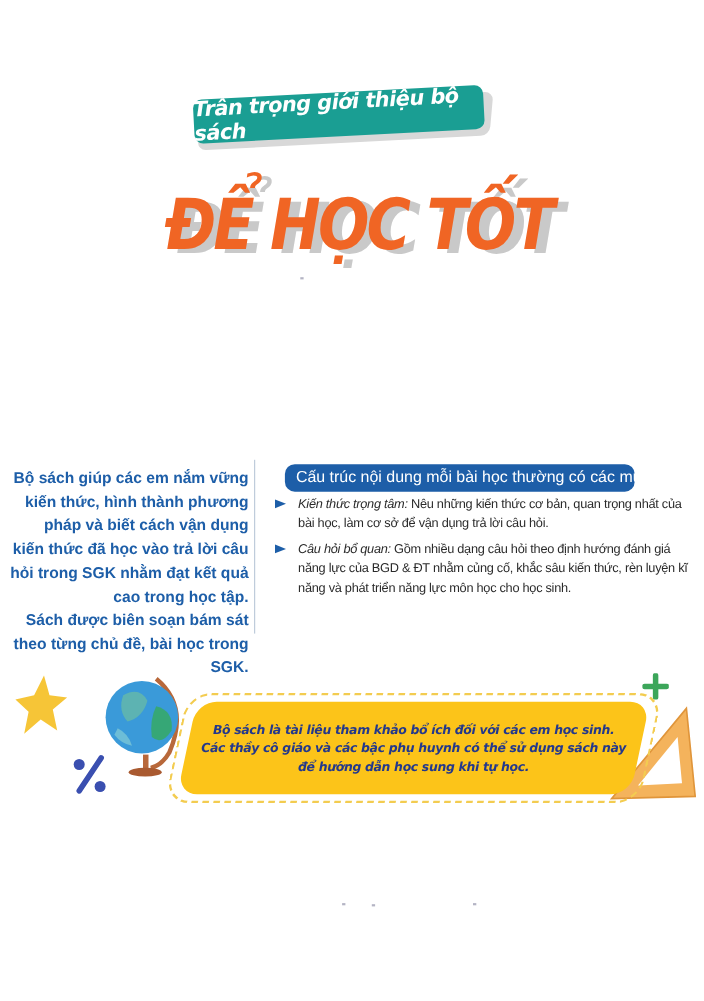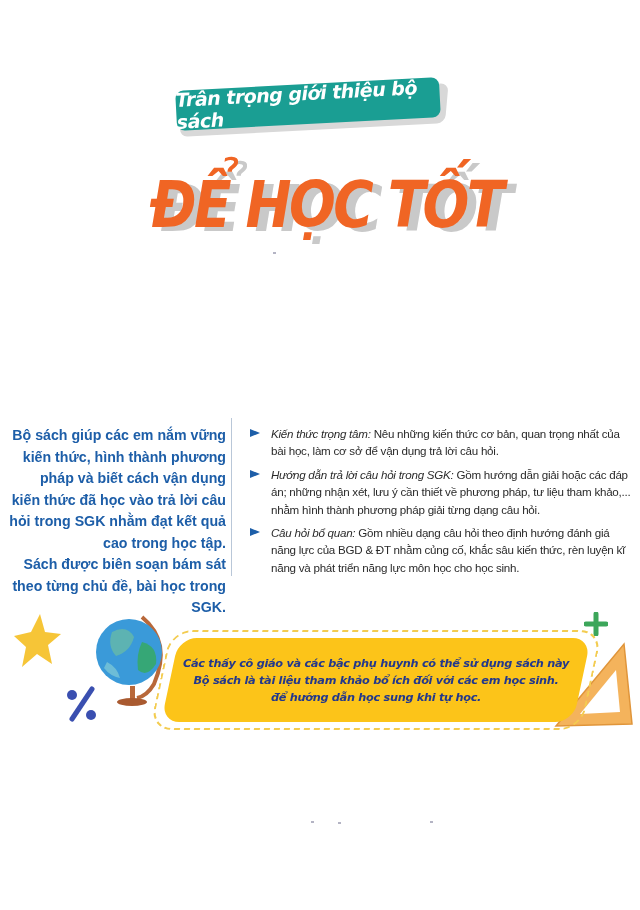--- a/index.html
+++ b/index.html
@@ -55,28 +55,25 @@
   <div class="main">ĐỂ HỌC TỐT</div>
 </div>
 
 <div class="left-col">
   <p>Bộ sách giúp các em nắm vững kiến thức, hình thành phương pháp và biết cách vận dụng kiến thức đã học vào trả lời câu hỏi trong SGK nhằm đạt kết quả cao trong học tập.</p>
   <p>Sách được biên soạn bám sát theo từng chủ đề, bài học trong SGK.</p>
 </div>
 <div class="divider"></div>
 
 <div class="struct">
+  <div class="struct-header">Cấu trúc nội dung mỗi bài học thường có các mục sau:</div>
   <ul class="struct-list">
     <li>
       <span class="arrow"></span>
       <em>Kiến thức trọng tâm:</em><span> Nêu những kiến thức cơ bản, quan trọng nhất của bài học, làm cơ sở để vận dụng trả lời câu hỏi.</span>
-    </li>
-    <li>
-      <span class="arrow"></span>
-      <em>Hướng dẫn trả lời câu hỏi trong SGK:</em><span> Gồm hướng dẫn giải hoặc các đáp án; những nhận xét, lưu ý cần thiết về phương pháp, tư liệu tham khảo,... nhằm hình thành phương pháp giải từng dạng câu hỏi.</span>
     </li>
     <li>
       <span class="arrow"></span>
       <em>Câu hỏi bổ quan:</em><span> Gồm nhiều dạng câu hỏi theo định hướng đánh giá năng lực của BGD &amp; ĐT nhằm củng cố, khắc sâu kiến thức, rèn luyện kĩ năng và phát triển năng lực môn học cho học sinh.</span>
     </li>
   </ul>
 </div>
 
 <svg class="deco" style="left:12px;top:612px;" width="50" height="58" viewBox="0 0 50 58">
   <path d="M28 2 L33 20 L49 22 L36 33 L40 52 L25 42 L10 55 L14 35 L2 24 L19 20 Z" fill="#f5c22c" opacity="0.95"></path>
@@ -104,22 +101,22 @@
 
 <svg class="deco" style="left:552px;top:640px;" width="82" height="90" viewBox="0 0 82 90">
   <path d="M72 4 L80 84 L4 86 Z" fill="#f4b35c" stroke="#e0953a" stroke-width="1.5"></path>
   <path d="M64 30 L68 72 L28 74 Z" fill="#ffffff"></path>
 </svg>
 
 <div class="yellow-wrap">
   <div class="yellow-dash"></div>
   <div class="yellow-fill"></div>
   <div class="yellow-text">
+    <div>Bộ sách là tài liệu tham khảo bổ ích đối với các em học sinh.</div>
     <div>Các thầy cô giáo và các bậc phụ huynh có thể sử dụng sách này</div>
-    <div>Bộ sách là tài liệu tham khảo bổ ích đối với các em học sinh.</div>
     <div>để hướng dẫn học sung khi tự học.</div>
   </div>
 </div>
 
 <div class="dot-mark" style="left:311px;top:821px;"></div>
 <div class="dot-mark" style="left:338px;top:822px;"></div>
 <div class="dot-mark" style="left:430px;top:821px;"></div>
 <div class="dot-mark" style="left:273px;top:252px;"></div>
 
 </body></html>

